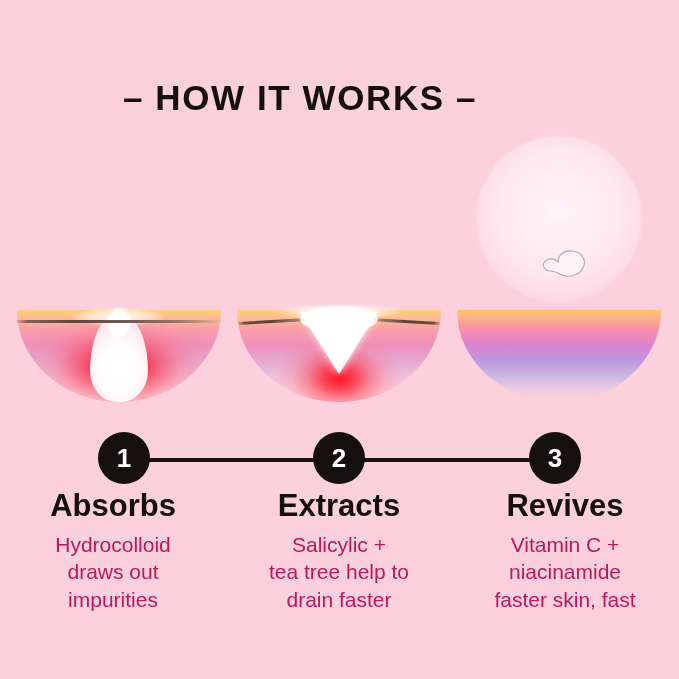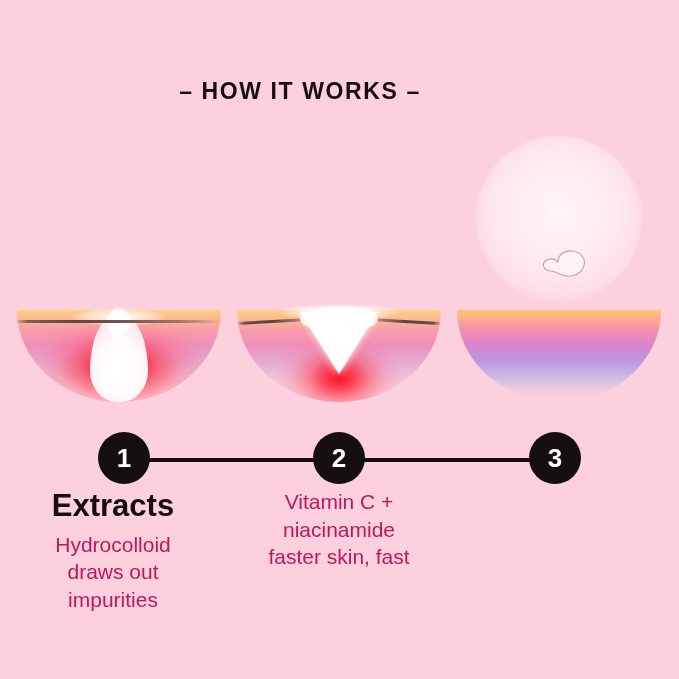--- a/index.html
+++ b/index.html
@@ -13,21 +13,21 @@
     font-family:"Liberation Sans", sans-serif;
     color:#1a1a1a;
     position:relative;
   }
 
   
   .title {
     position:absolute;
     top:78px; left:0; width:600px;
     text-align:center;
-    font-size:23px;
+    font-size:35px;
     font-weight:bold;
     letter-spacing:1.6px;
     color:#15100f;
     white-space:nowrap;
   }
 
   
   .illos {
     position:absolute;
     top:130px; left:0;
@@ -304,23 +304,30 @@
 
 <div class="timeline">
   <div class="tl-line"></div>
   <div class="step-dot dot-1">1</div>
   <div class="step-dot dot-2">2</div>
   <div class="step-dot dot-3">3</div>
 </div>
 
 <div class="captions">
   <div class="caption">
-    <div class="head">Extracts</div>
+    <div class="head">Absorbs</div>
     <div class="body">Hydrocolloid
 draws out
 impurities</div>
   </div>
   <div class="caption">
+    <div class="head">Extracts</div>
+    <div class="body">Salicylic +
+tea tree help to
+drain faster</div>
+  </div>
+  <div class="caption">
+    <div class="head">Revives</div>
     <div class="body">Vitamin C +
 niacinamide
 faster skin, fast</div>
   </div>
 </div>
 
 </body></html>

